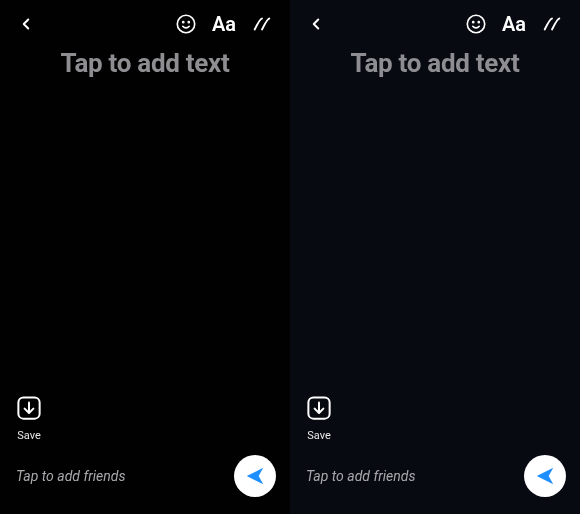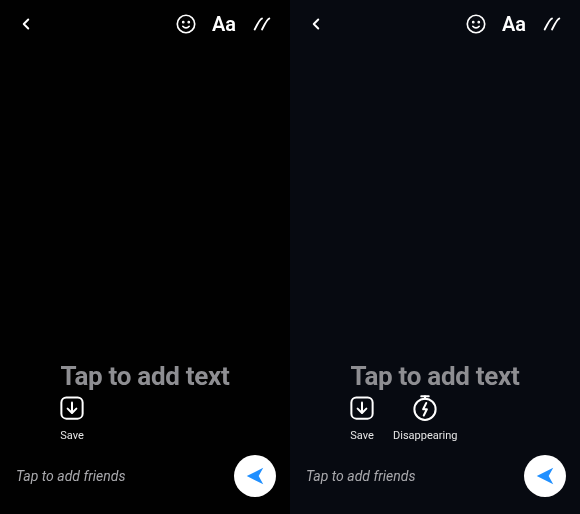--- a/index.html
+++ b/index.html
@@ -44,35 +44,34 @@
       color: #fff;
       cursor: pointer;
       padding: 0 4px;
       display: inline-flex;
       align-items: center;
       height: 32px;
     }
     .center {
       flex: 1;
       display: flex;
-      align-items: flex-end;
+      align-items: flex-start;
       justify-content: center;
     }
     .placeholder {
       color: #8e8e92;
       font-size: 26px;
       font-weight: 700;
       letter-spacing: -0.3px;
     }
     .action-row {
       display: flex;
       align-items: flex-start;
       padding: 0 12px 10px 12px;
       gap: 14px;
-      margin-left: 43px;
     }
     .action {
       display: flex;
       flex-direction: column;
       align-items: center;
       cursor: pointer;
     }
     .action .box {
       width: 34px;
       height: 34px;
@@ -203,31 +202,20 @@
     <div class="action">
       <div class="box">
         <svg width="30" height="30" viewBox="0 0 24 24" fill="none" stroke="#fff" stroke-width="1.6" stroke-linecap="round" stroke-linejoin="round">
             <rect x="3.5" y="3.5" width="17" height="17" rx="4"></rect>
             <line x1="12" y1="7.5" x2="12" y2="15.5"></line>
             <polyline points="8.5 12.5 12 16 15.5 12.5"></polyline>
           </svg>
       </div>
       <div class="label">Save</div>
     </div>
-    <div class="action">
-      <div class="box">
-        <svg width="30" height="30" viewBox="0 0 24 24" fill="none" stroke="#fff" stroke-width="1.6" stroke-linecap="round" stroke-linejoin="round">
-            <circle cx="12" cy="13" r="8.5"></circle>
-            <line x1="9" y1="2.5" x2="15" y2="2.5"></line>
-            <line x1="12" y1="2.5" x2="12" y2="4.5"></line>
-            <polyline points="13 8 10.5 13 13.5 13 11 18" fill="none"></polyline>
-          </svg>
-      </div>
-      <div class="label">Disappearing</div>
-    </div>
   </div>
 
   <div class="bottom">
     <div class="friends">Tap to add friends</div>
     <div class="send">
       <svg width="22" height="22" viewBox="0 0 24 24">
           <path d="M3 12l18-9-5 9 5 9-18-9z" fill="#1f8fff"></path>
         </svg>
     </div>
   </div>

